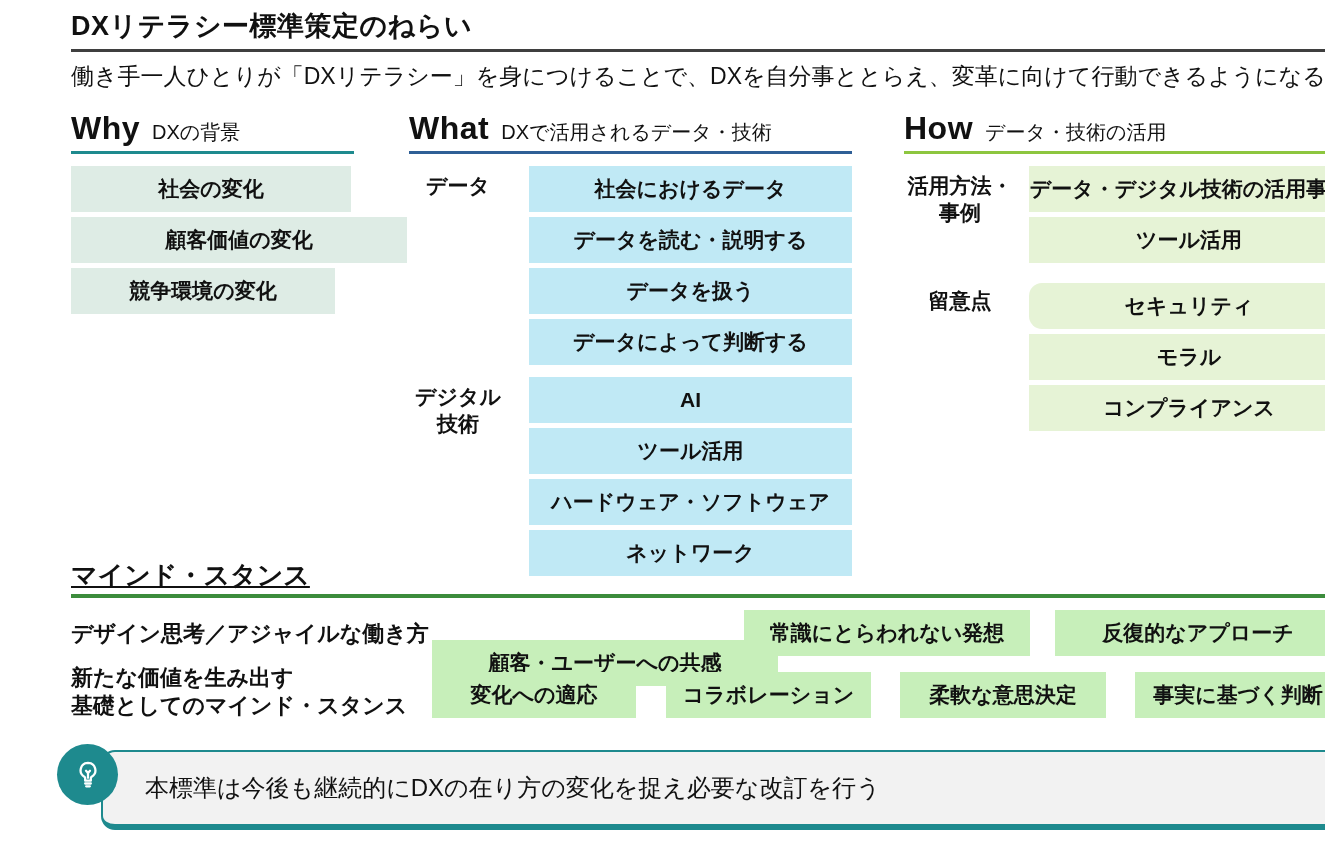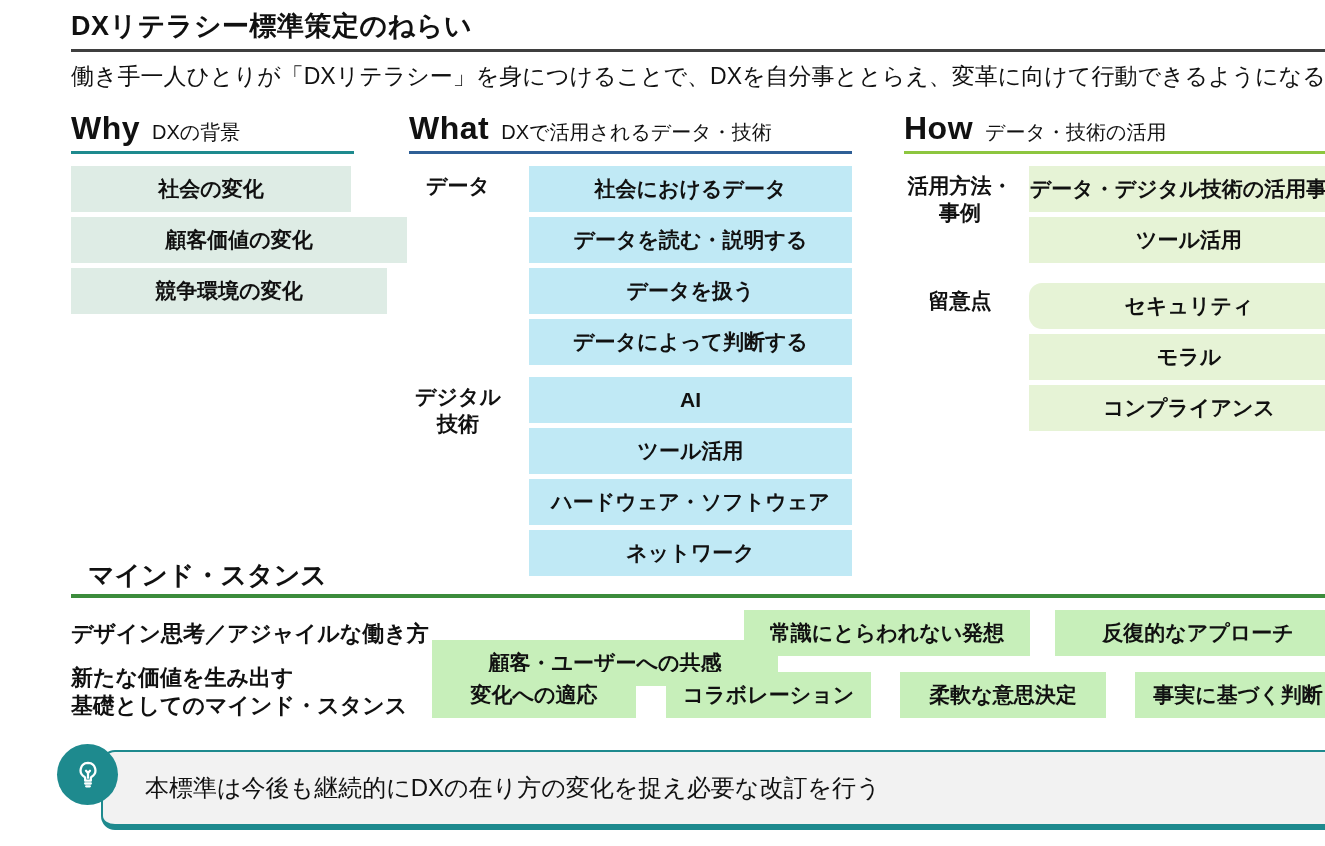--- a/index.html
+++ b/index.html
@@ -56,21 +56,21 @@
   <div class="rule" style="left:27px; top:49px; width:1271px; background:var(--dark-rule);"></div>
   <p class="subtitle abs" style="left:27px; top:61px;">働き手一人ひとりが「DXリテラシー」を身につけることで、DXを自分事ととらえ、変革に向けて行動できるようになる</p>
 
   <div class="col-header" style="left:27px; top:110px;">
     <span class="kw">Why</span>
     <span class="kw-label">DXの背景</span>
   </div>
   <div class="rule" style="left:27px; top:151px; width:283px; background:var(--teal);"></div>
   <div class="box c-why" style="left:27px; top:166px; width:280px;">社会の変化</div>
   <div class="box c-why" style="left:27px; top:217px; width:336px;">顧客価値の変化</div>
-  <div class="box c-why" style="left:27px; top:268px; width:316px;">競争環境の変化</div>
+  <div class="box c-why" style="left:27px; top:268px; width:264px;">競争環境の変化</div>
 
   <div class="col-header" style="left:365px; top:110px;">
     <span class="kw">What</span>
     <span class="kw-label">DXで活用されるデータ・技術</span>
   </div>
   <div class="rule" style="left:365px; top:151px; width:443px; background:var(--navy);"></div>
 
   <div class="grp-label" style="left:366px; top:172px; width:96px;">データ</div>
   <div class="box c-what" style="left:485px; top:166px; width:323px;">社会におけるデータ</div>
   <div class="box c-what" style="left:485px; top:217px; width:323px;">データを読む・説明する</div>
@@ -97,21 +97,21 @@
     <div>事例</div>
   </div>
   <div class="box c-how" style="left:985px; top:166px; width:320px;">データ・デジタル技術の活用事例</div>
   <div class="box c-how" style="left:985px; top:217px; width:320px;">ツール活用</div>
 
   <div class="grp-label" style="left:853px; top:287px; width:126px;">留意点</div>
   <div class="box c-how" style="left:985px; top:283px; width:320px;border-radius:13px;">セキュリティ</div>
   <div class="box c-how" style="left:985px; top:334px; width:320px;">モラル</div>
   <div class="box c-how" style="left:985px; top:385px; width:320px;">コンプライアンス</div>
 
-  <h2 class="mind-heading abs" style="left:44px; top:558px;">マインド・スタンス</h2>
+  <h2 class="mind-heading abs" style="left:27px; top:558px;text-decoration:underline;">マインド・スタンス</h2>
   <div class="rule" style="left:27px; top:594px; width:1271px; height:4px; background:var(--green);"></div>
 
   <div class="row-label" style="left:27px; top:620px;">デザイン思考／アジャイルな働き方</div>
   <div class="box c-mind" style="left:388px; top:640px; width:346px;">顧客・ユーザーへの共感</div>
   <div class="box c-mind" style="left:700px; top:610px; width:286px;">常識にとらわれない発想</div>
   <div class="box c-mind" style="left:1011px; top:610px; width:286px;">反復的なアプローチ</div>
 
   <div class="row-label" style="left:27px; top:664px;">
     <div>新たな価値を生み出す</div>
     <div>基礎としてのマインド・スタンス</div>

